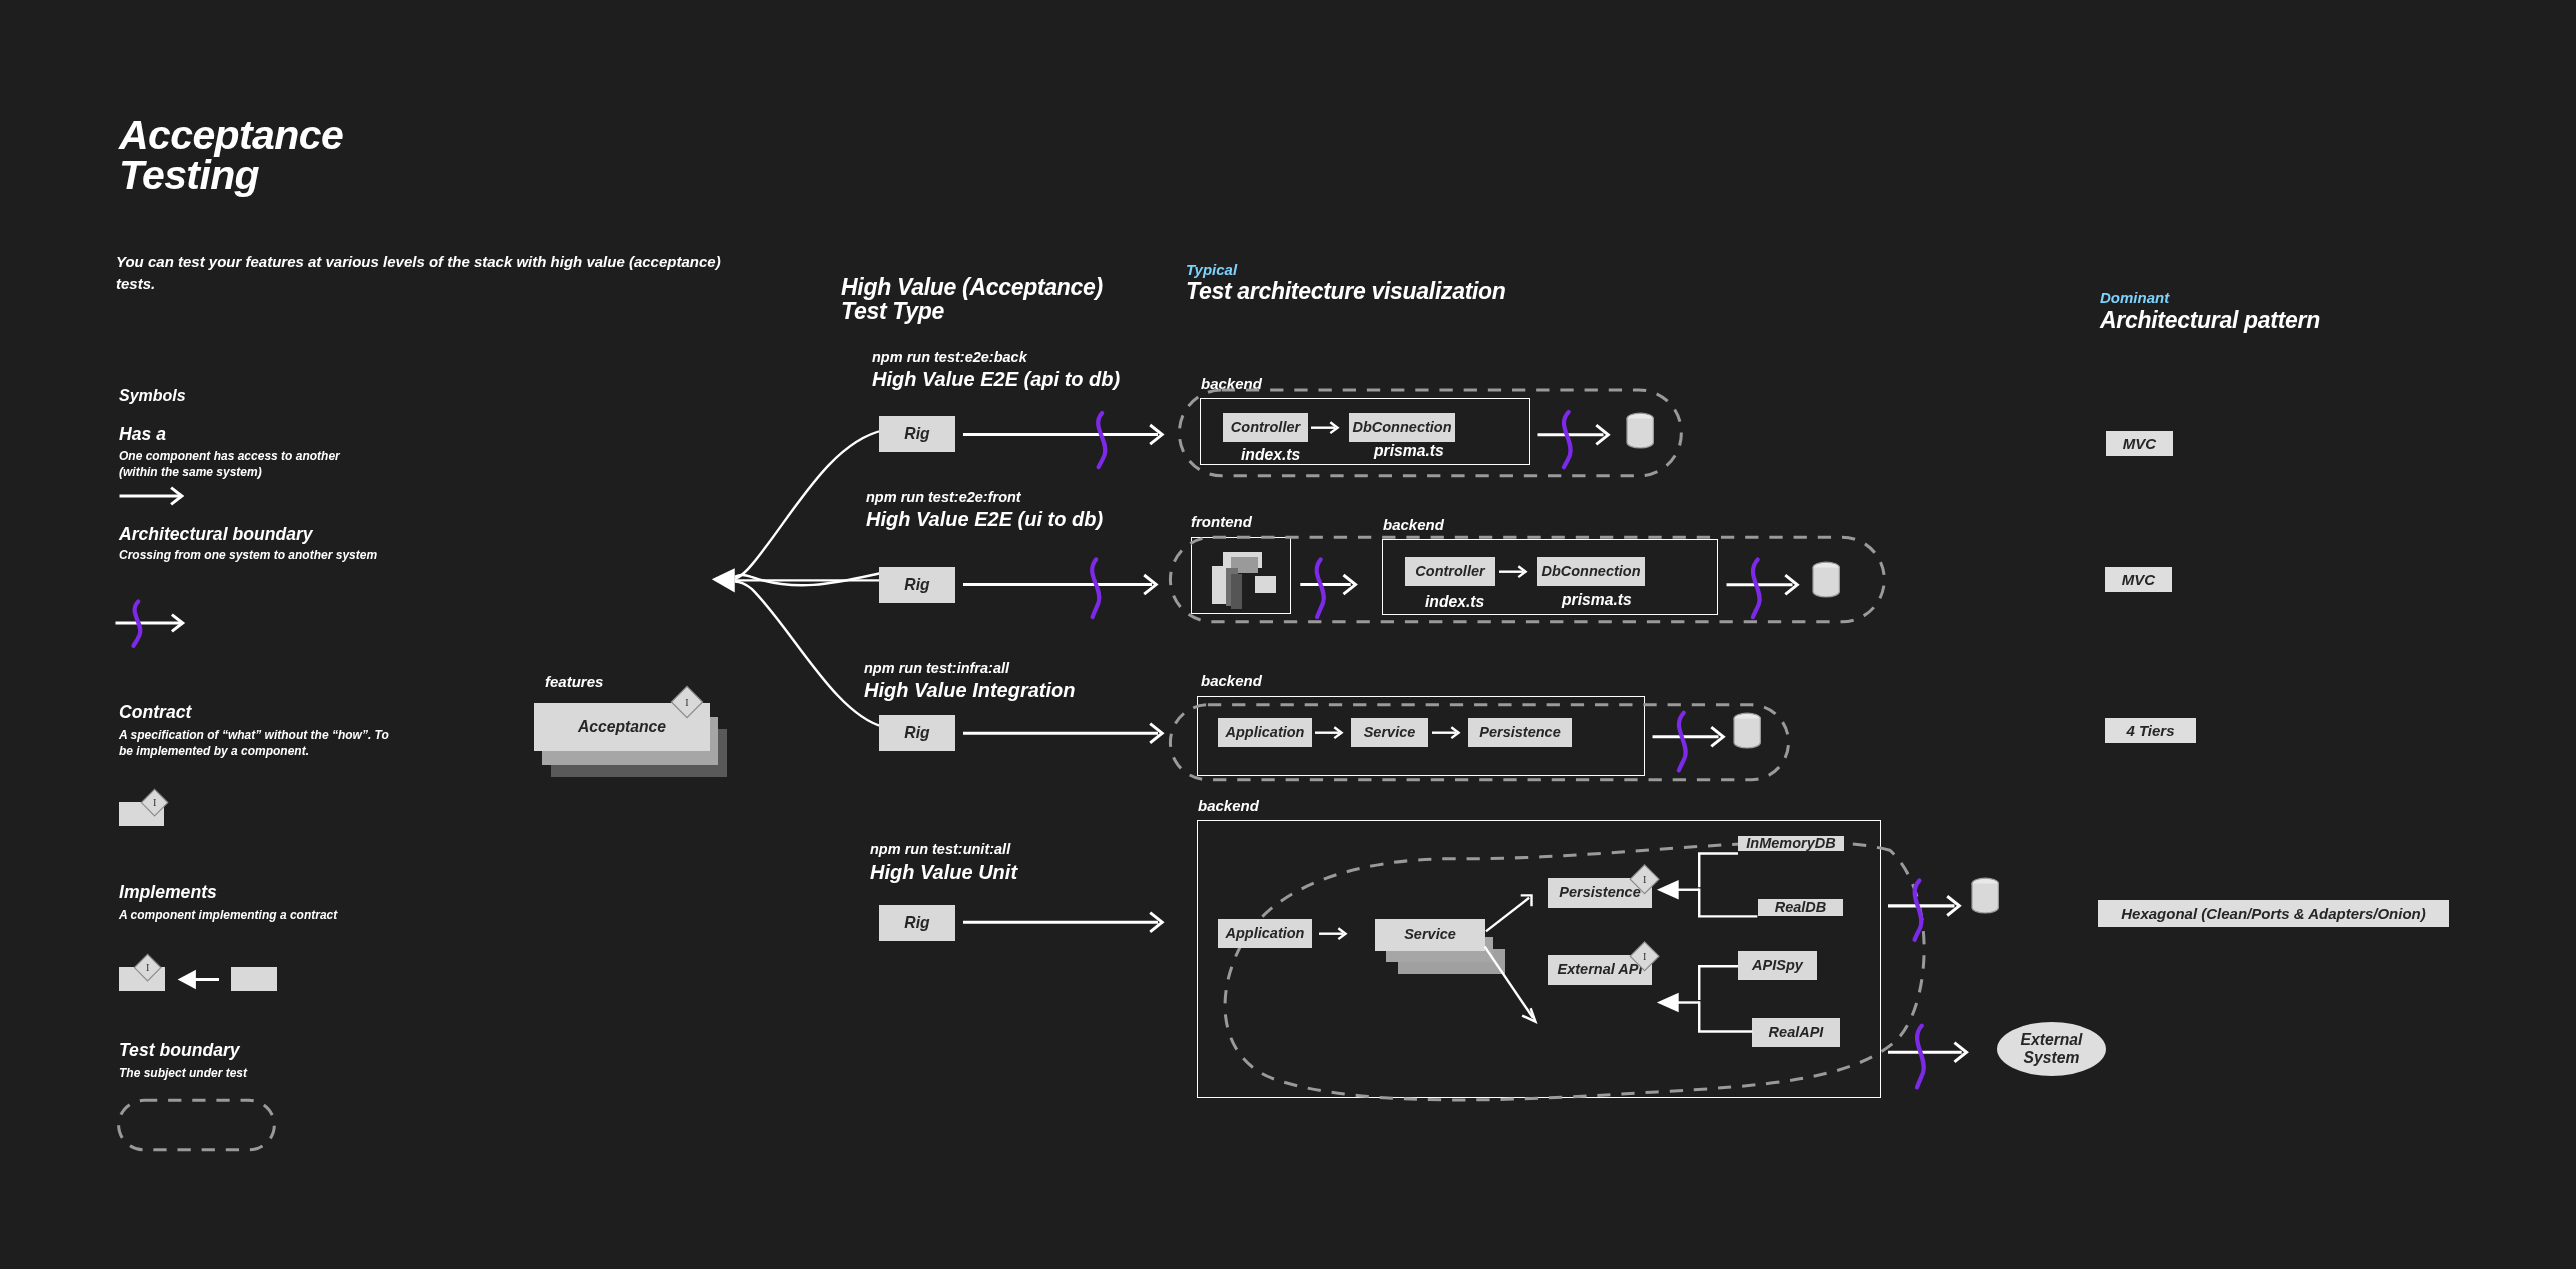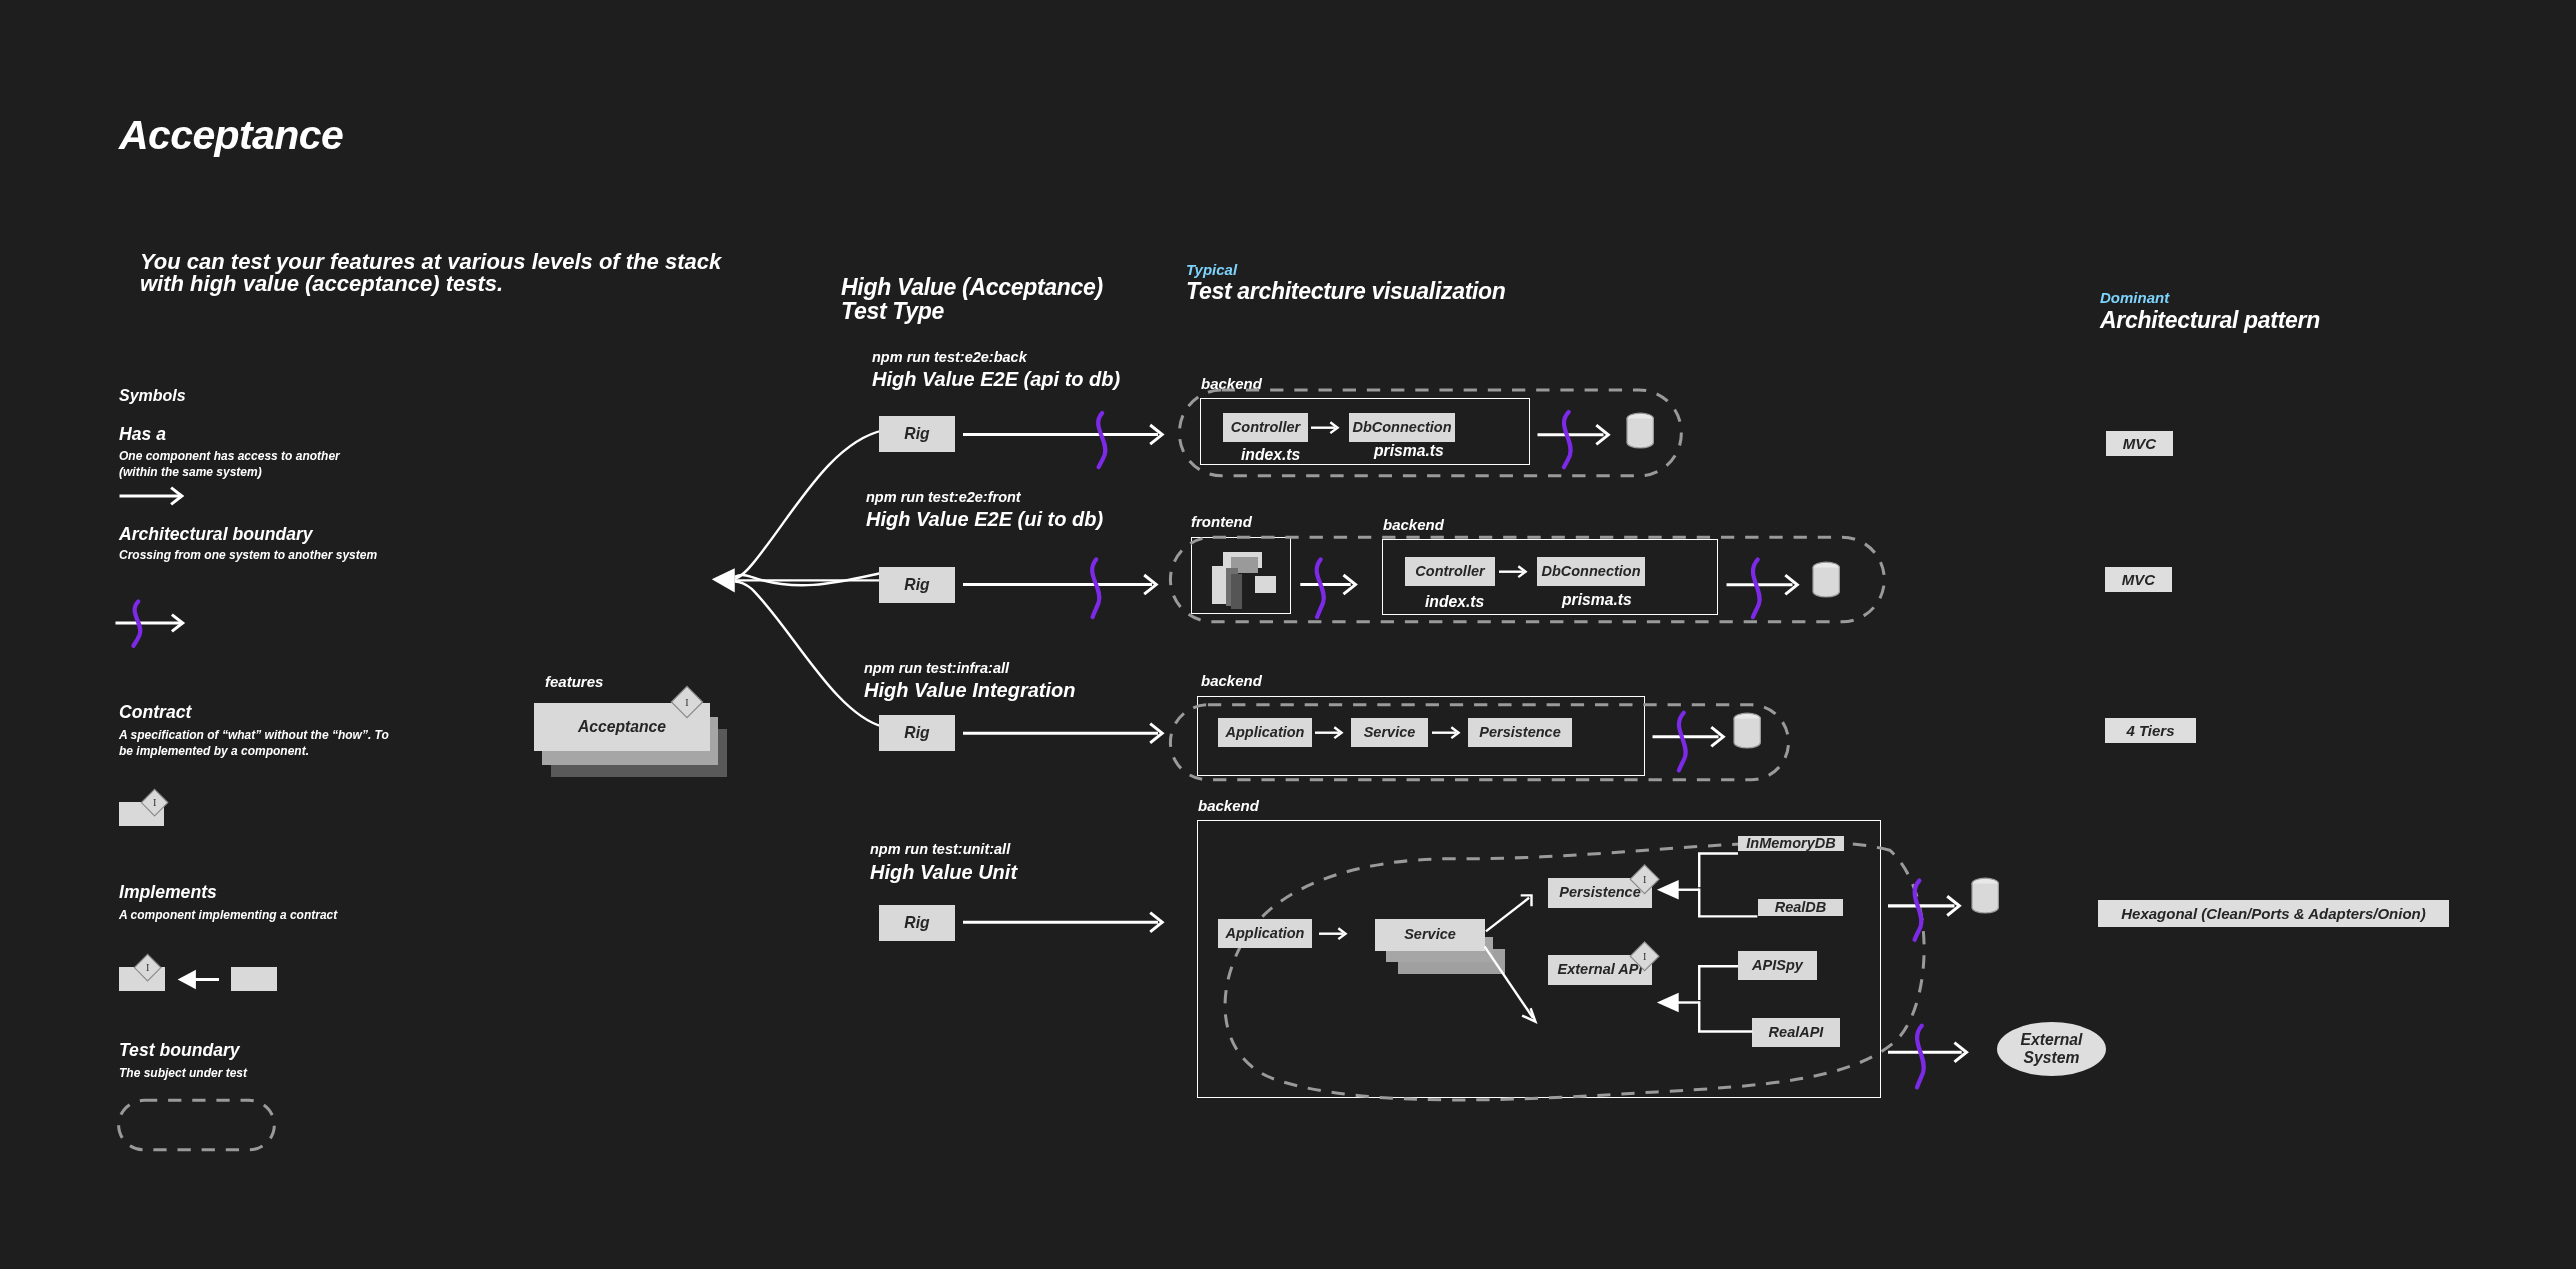--- a/index.html
+++ b/index.html
@@ -2,21 +2,21 @@
 <html style="font-size:9.7px"><head>
 <meta charset="utf-8">
 <style>
   html,body{margin:0;padding:0;background:#1e1e1e;}
   body{width:2576px;height:1270px;position:relative;overflow:hidden;
        font-family:"Liberation Sans", sans-serif;color:#fff;}
   .abs{position:absolute;}
   
   #main-title{left:119px;top:115px;width:545px;font-size:41px;line-height:40px;
       font-weight:bold;font-style:italic;letter-spacing:-0.6px;}
-  #main-subtitle{left:140px;top:251px;width:623px;font-size:22px;line-height:22px;
+  #main-subtitle{left:116px;top:251px;width:623px;font-size:15px;line-height:22px;
       font-weight:bold;font-style:italic;}
   .col-kicker{font-size:15px;font-style:italic;font-weight:bold;color:#7dd3fc;}
   .col-head{font-size:23px;font-weight:bold;font-style:italic;letter-spacing:-0.3px;}
   .sec-head{font-size:16px;font-weight:bold;font-style:italic;}
   .sym-title{font-size:17.6px;font-weight:bold;font-style:italic;}
   .sym-desc{font-size:12px;line-height:15.7px;font-weight:bold;font-style:italic;}
   .row-cmd{font-size:14.5px;font-weight:bold;font-style:italic;}
   .row-type{font-size:20px;font-weight:bold;font-style:italic;}
   .sys-label{font-size:15px;font-weight:bold;font-style:italic;color:#fff;}
   .file-label{font-size:15.7px;font-weight:bold;font-style:italic;color:#fff;}
@@ -41,20 +41,21 @@
   .sq{stroke:#7d2ae8;stroke-width:7;fill:none;stroke-linecap:round;}
   .fillw{fill:#ffffff;}
   .iface{fill:#d9d9d9;stroke:#8a8a8a;stroke-width:2;}
   .ifacetxt{fill:#333;font-size:17px;font-family:"Liberation Serif",serif;}
 </style>
 </head>
 <body>
 
 <div class="abs" id="main-title">
   <div>Acceptance</div>
+  <div>Testing</div>
 </div>
 <div class="abs" id="main-subtitle">You can test your features at various levels of the stack with high value (acceptance) tests.</div>
 
 <div class="abs sec-head" style="left:119px;top:387px;">Symbols</div>
 
 <div class="abs sym-title" style="left:119px;top:424px;">Has a</div>
 <div class="abs sym-desc" style="left:119px;top:449px;width:260px;">One component has access to another (within the same system)</div>
 <svg class="abs" style="left:119px;top:484px;width:79px;height:24px;" viewBox="0 0 130 40" width="79" height="24">
   <line class="ln" x1="0" y1="20" x2="100" y2="20"></line>
   <polyline class="ln" points="86,6 104,20 86,34"></polyline>

